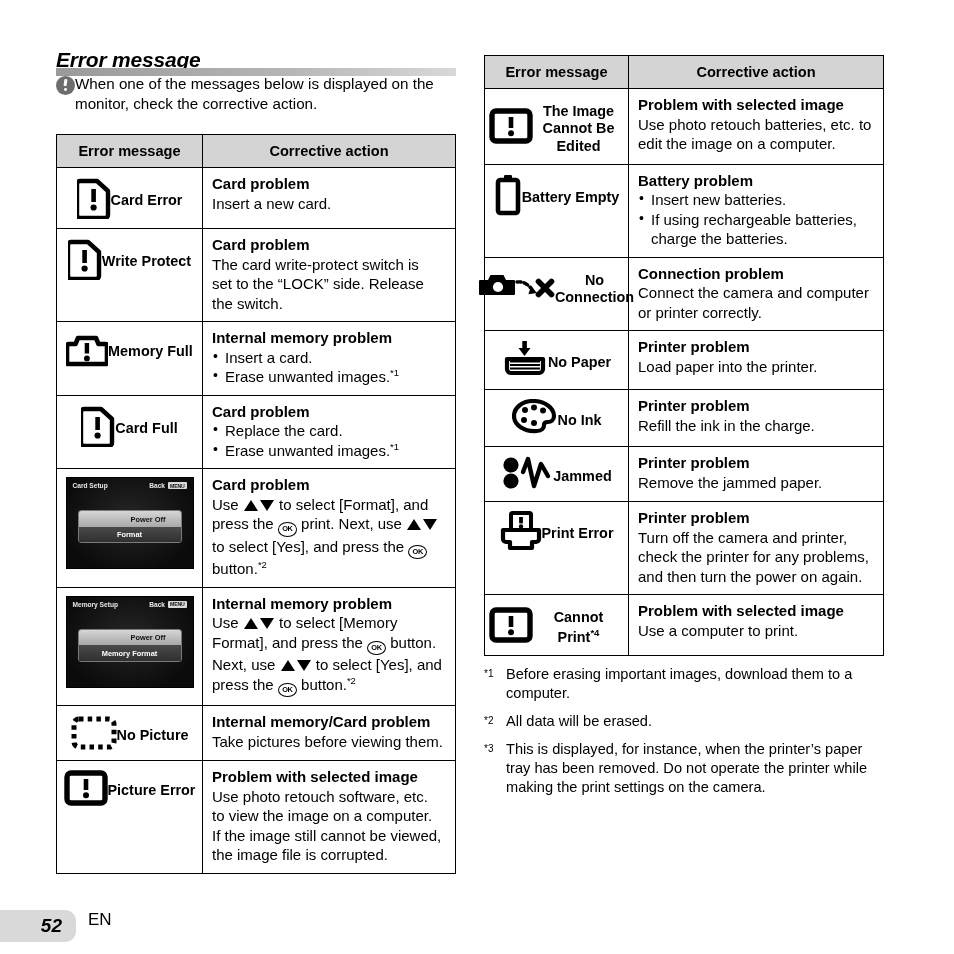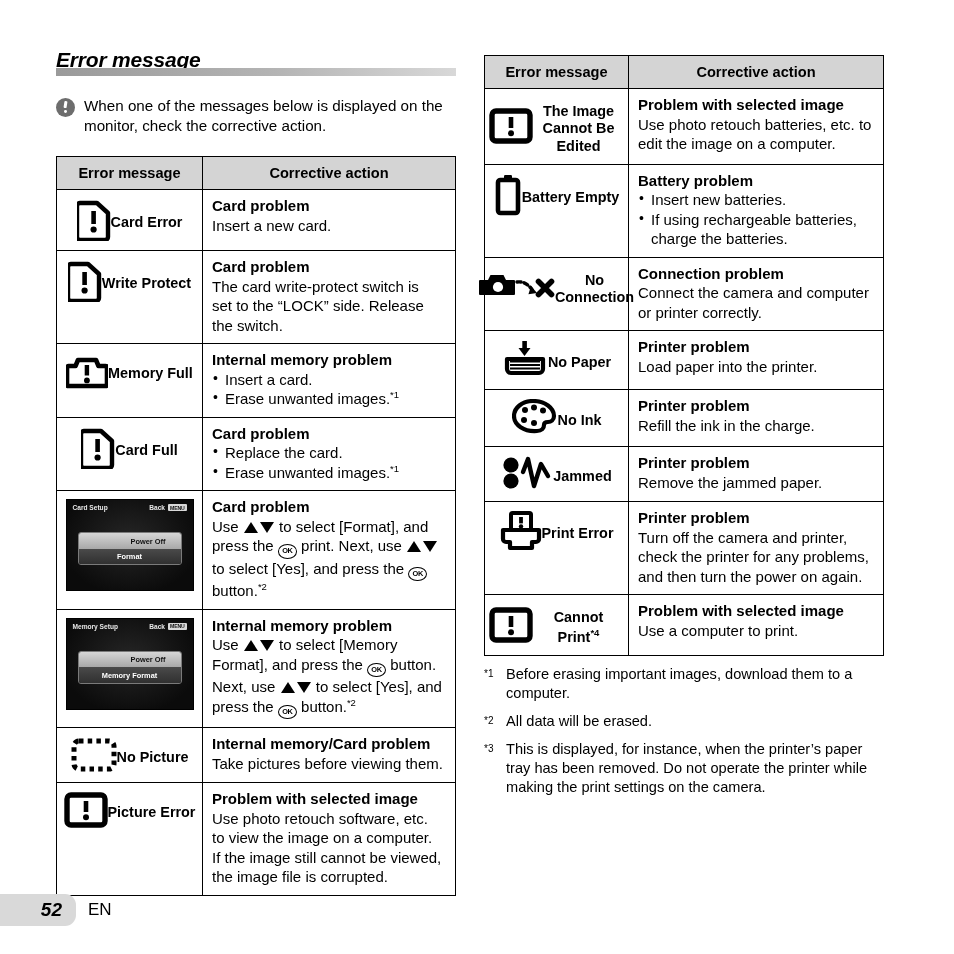--- a/index.html
+++ b/index.html
@@ -24,21 +24,21 @@
     letter-spacing:-0.2px;
     padding-bottom:2px;
     margin:0;
   }
   .sec-rule{
     position:absolute;left:0;right:0;bottom:-2px;height:8px;
     background:linear-gradient(to right,#9a9a9a 0%, #b4b4b4 55%, #d8d8d8 100%);
   }
 
   
-  .note{display:flex;gap:9px;margin-top:22px;align-items:flex-start;}
+  .note{display:flex;align-items:flex-start;}
   .note-ico{
     flex:0 0 auto;width:19px;height:19px;border-radius:50%;
     background:#6d6d6d;position:relative;margin-top:2px;
   }
   .note-ico::before{
     content:"";position:absolute;left:8.4px;top:3.4px;
     width:2.6px;height:7px;background:#fff;border-radius:1px;
     transform:rotate(9deg);
   }
   .note-ico::after{
@@ -146,21 +146,21 @@
   }
   .lcdcell{padding:8px 0 8px;display:flex;justify-content:center;}
 
   
   .footnotes{margin-top:9px;font-size:14.6px;line-height:1.30;}
   .fnrow{display:flex;gap:6px;margin-bottom:9px;}
   .fnmark{flex:0 0 auto;width:16px;text-align:left;font-size:10px;padding-top:2px;font-weight:normal;}
   .fnbody{flex:1 1 auto;}
 
   
-  .footer{position:absolute;left:0;bottom:28px;display:flex;align-items:center;}
+  .footer{position:absolute;left:0;bottom:12px;display:flex;}
   .pagebox{
     background:#d9d9d9;border-radius:0 11px 11px 0;
     padding:5px 14px 5px 0;width:62px;text-align:right;
     font-size:19px;font-weight:bold;font-style:italic;
   }
   .lang{font-size:17px;margin-left:12px;}
 </style>
 </head>
 <body>
 

